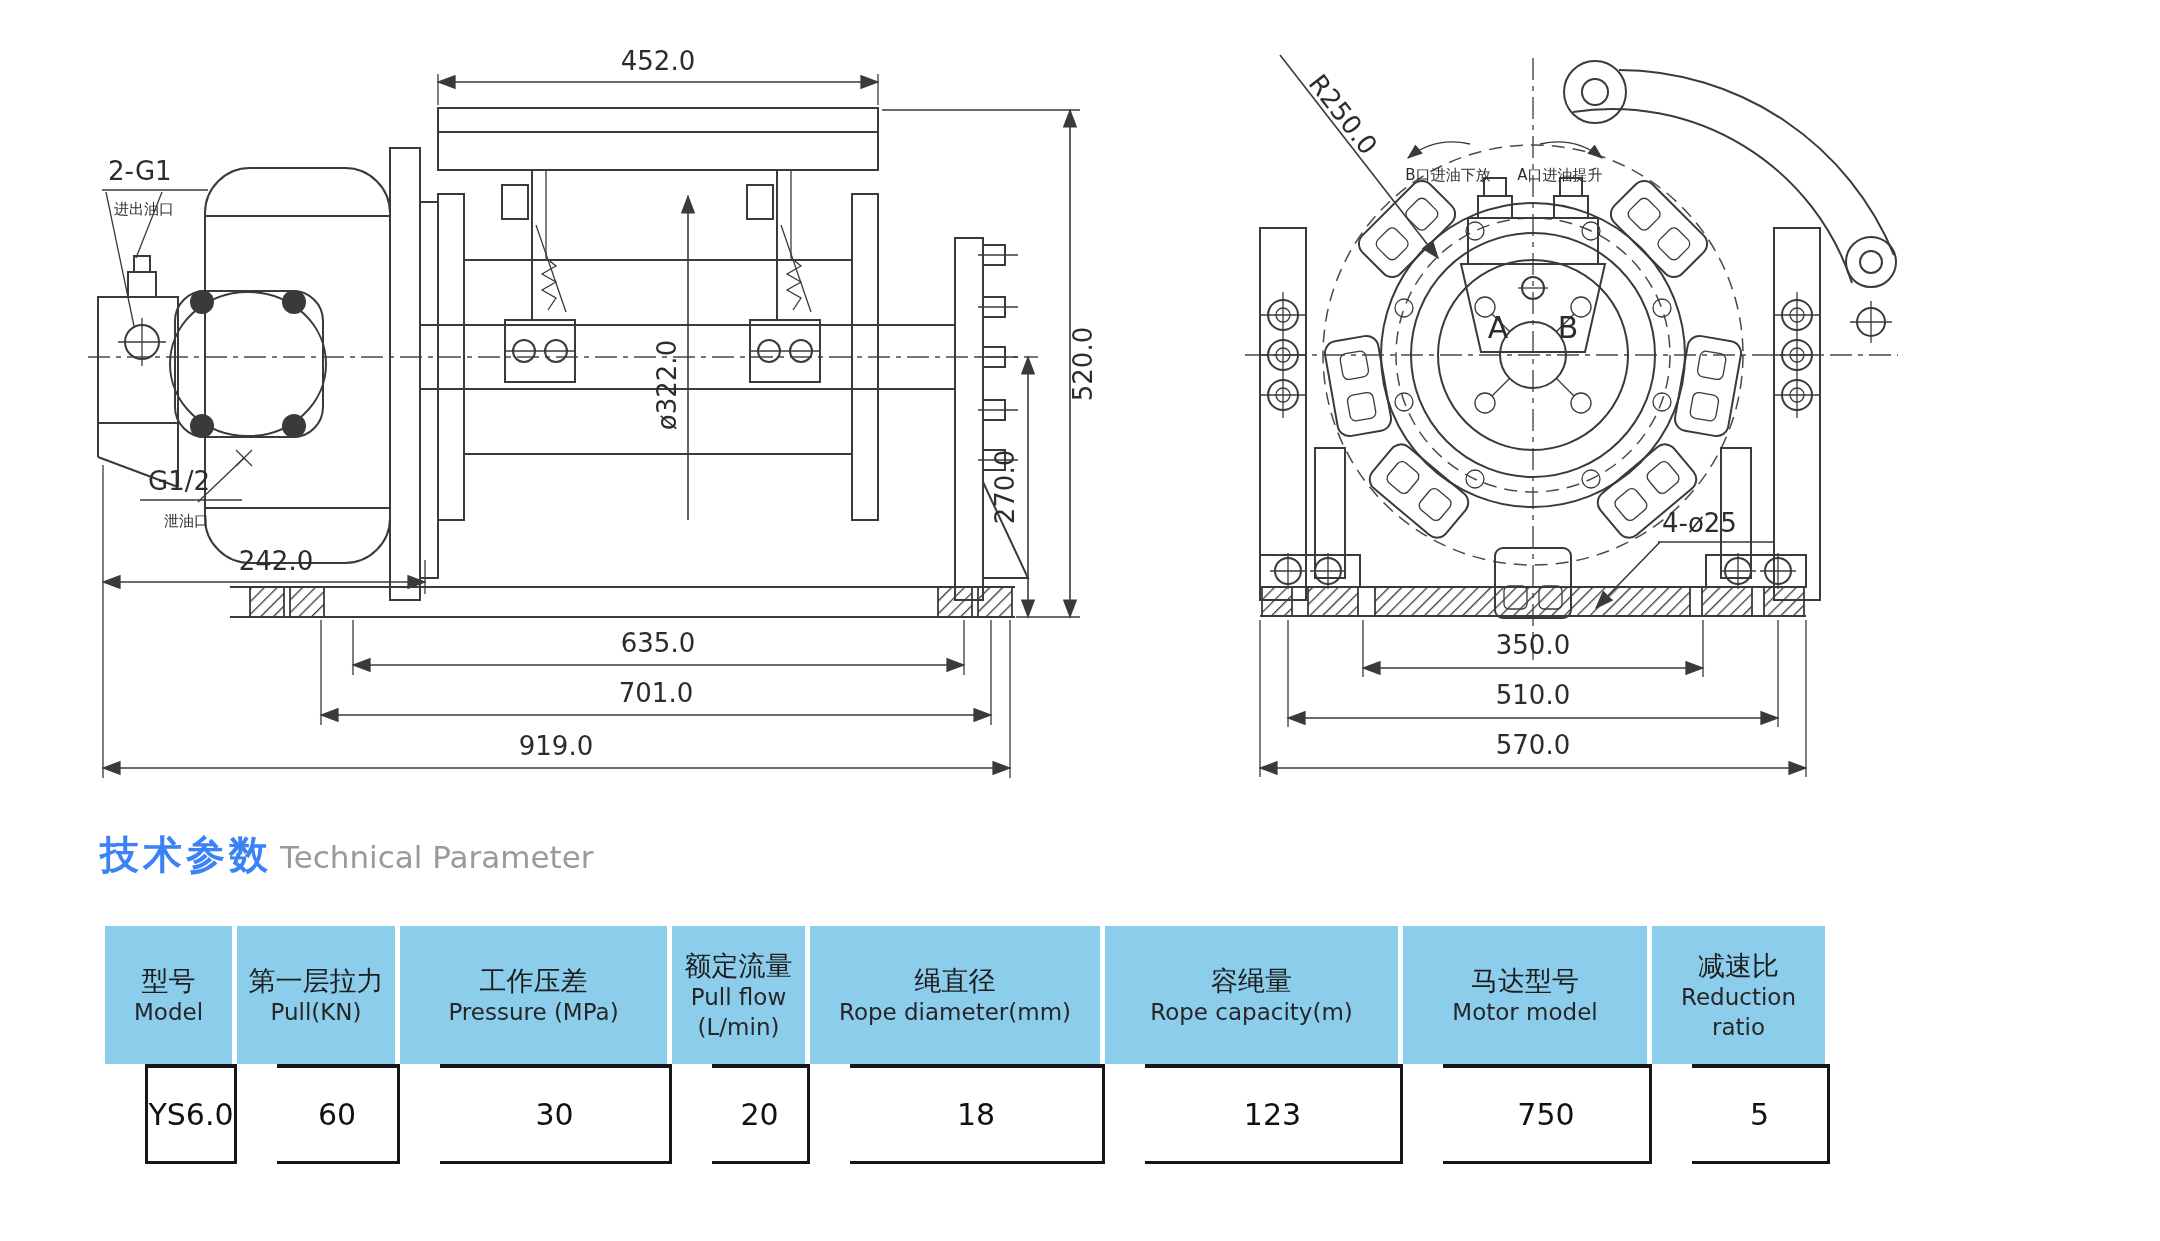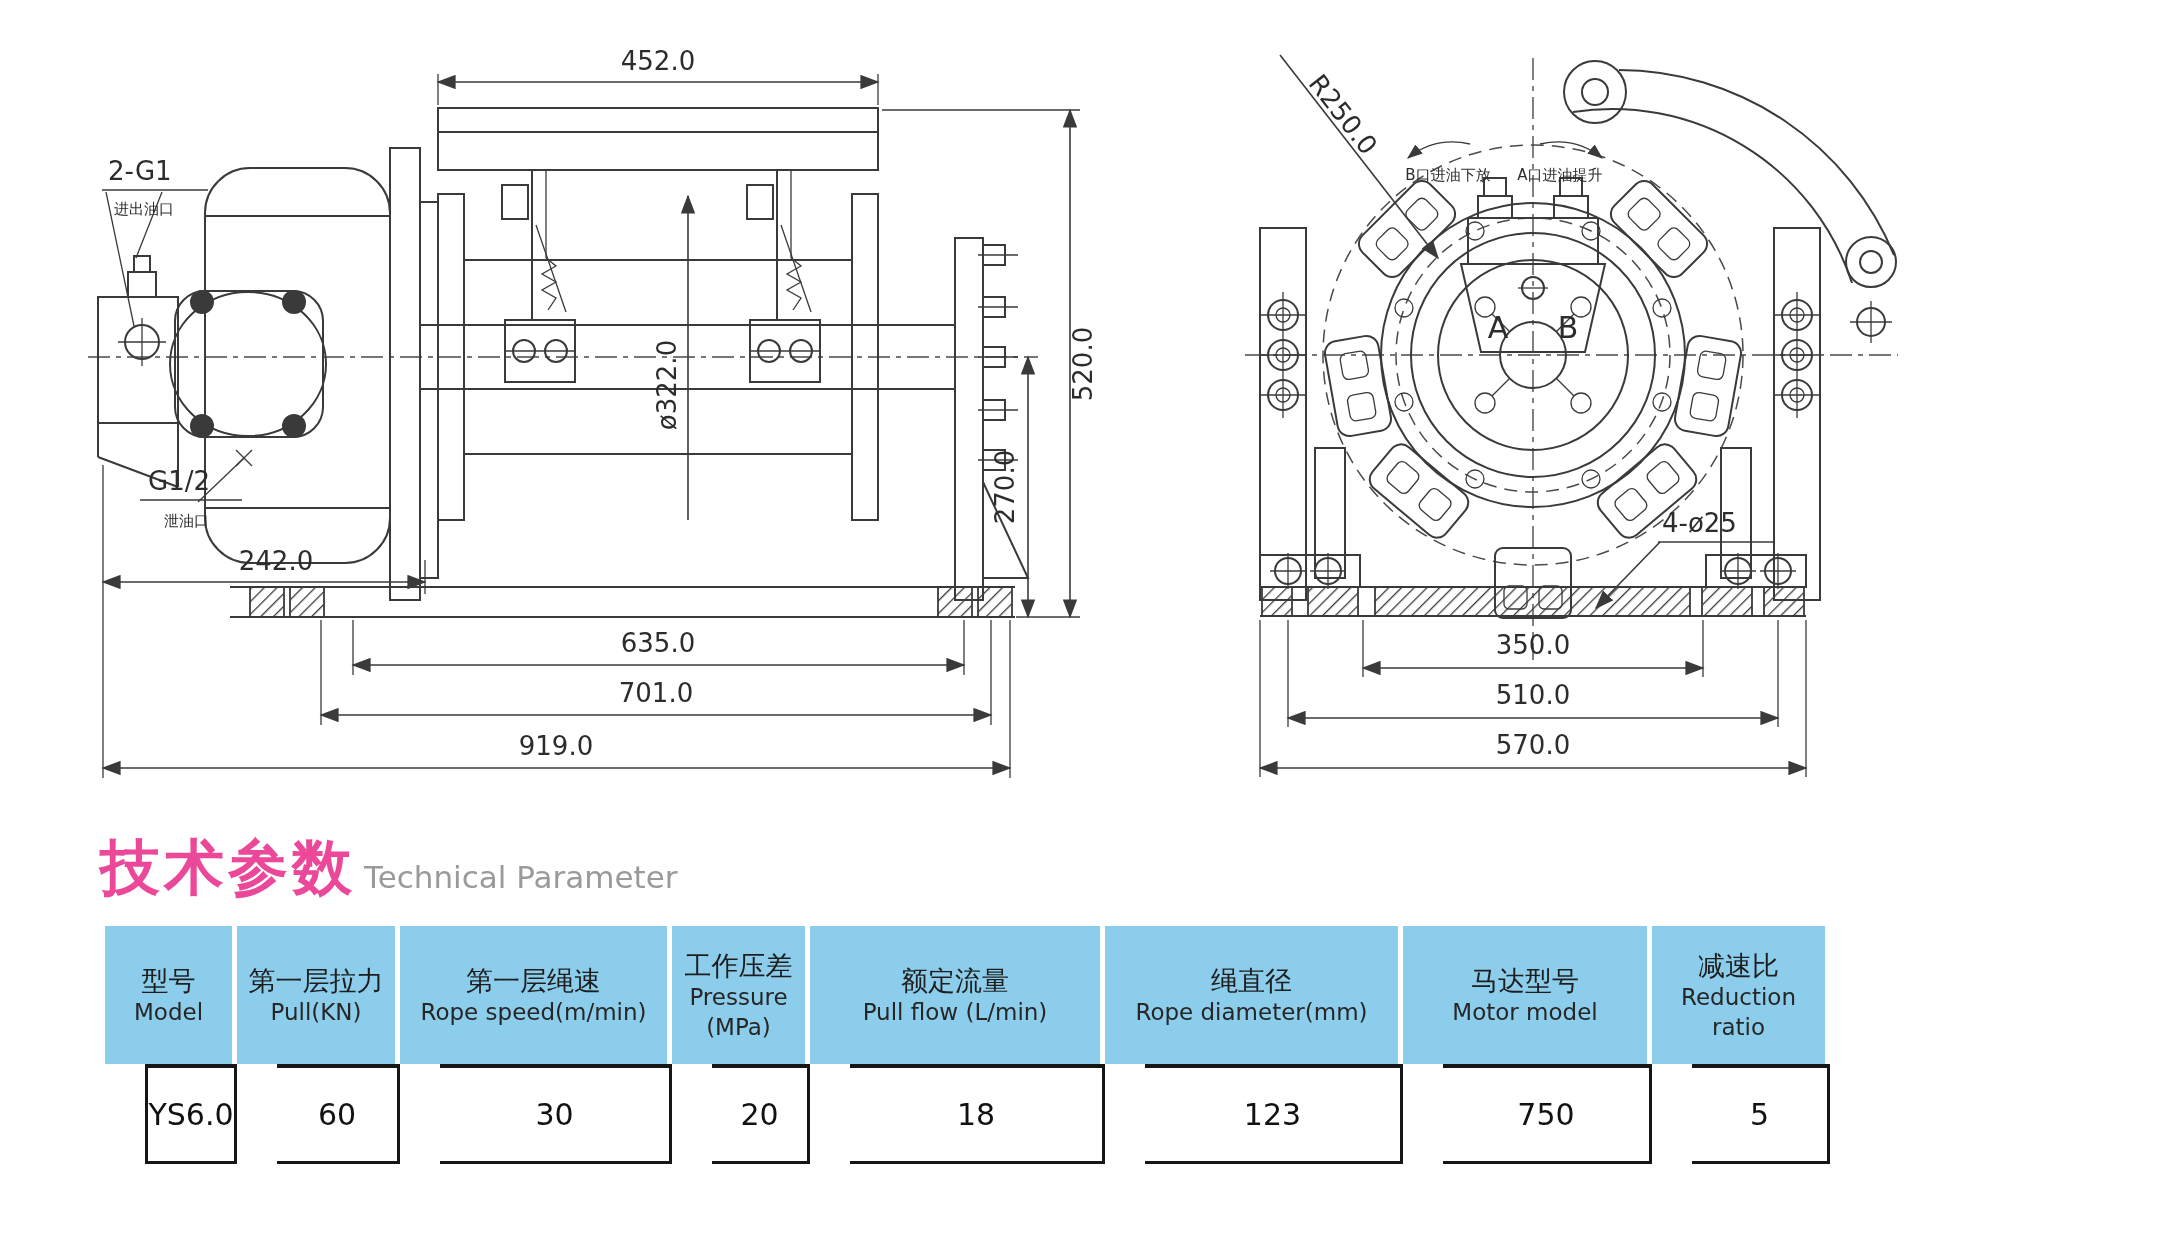--- a/index.html
+++ b/index.html
@@ -17,21 +17,21 @@
   svg .dim{stroke:#3a3a3a;stroke-width:1.6;fill:none;}
   svg .hatchbox{stroke:#3a3a3a;stroke-width:1.8;}
   svg .dark{fill:#3a3a3a;stroke:none;}
   svg text{font-family:"DejaVu Sans","Liberation Sans",sans-serif;fill:#2c2c2c;stroke:none;}
   svg .lbl{font-size:26px;}
   svg .lblsm{font-size:15px;}
   svg .lblAB{font-size:30px;}
 
   
   .title-block{position:absolute;left:100px;top:828px;display:flex;align-items:baseline;}
-  .title-zh{font-size:60px;font-weight:bold;color:#ec4899;letter-spacing:4px;}
+  .title-zh{font-size:39px;font-weight:bold;color:#3b82f6;letter-spacing:4px;}
   .title-en{font-size:31px;color:#9a9a9a;margin-left:8px;}
 
   
   .spec-table{position:absolute;left:105px;top:926px;width:2000px;border-radius:6px;}
   .t-grid{display:grid;grid-template-columns:132px 163px 272px 138px 295px 298px 249px 178px 275px;}
   .h{box-sizing:border-box;background:#8ccdec;border-right:5px solid #ffffff;height:138px;
      display:flex;flex-direction:column;align-items:center;justify-content:center;text-align:center;line-height:1.3;}
   .h:nth-child(9){border-right:none;text-align:right;}
   .h .zh{font-size:27px;color:#1d1d1d;}
   .h .en{font-size:23px;color:#262626;padding:0 6px;}
@@ -400,34 +400,34 @@
     <div class="t-grid">
       <div class="h">
           <span class="zh">型号</span>
           <span class="en">Model</span>
         </div>
       <div class="h">
           <span class="zh">第一层拉力</span>
           <span class="en">Pull(KN)</span>
         </div>
       <div class="h">
-          <span class="zh">第一层绳速</span>
-          <span class="en">Rope speed(m/min)</span>
-        </div>
-      <div class="h">
           <span class="zh">工作压差</span>
           <span class="en">Pressure (MPa)</span>
         </div>
       <div class="h">
           <span class="zh">额定流量</span>
           <span class="en">Pull flow (L/min)</span>
         </div>
       <div class="h">
           <span class="zh">绳直径</span>
           <span class="en">Rope diameter(mm)</span>
+        </div>
+      <div class="h">
+          <span class="zh">容绳量</span>
+          <span class="en">Rope capacity(m)</span>
         </div>
       <div class="h">
           <span class="zh">马达型号</span>
           <span class="en">Motor model</span>
         </div>
       <div class="h">
           <span class="zh">减速比</span>
           <span class="en">Reduction ratio</span>
         </div>
     </div>

